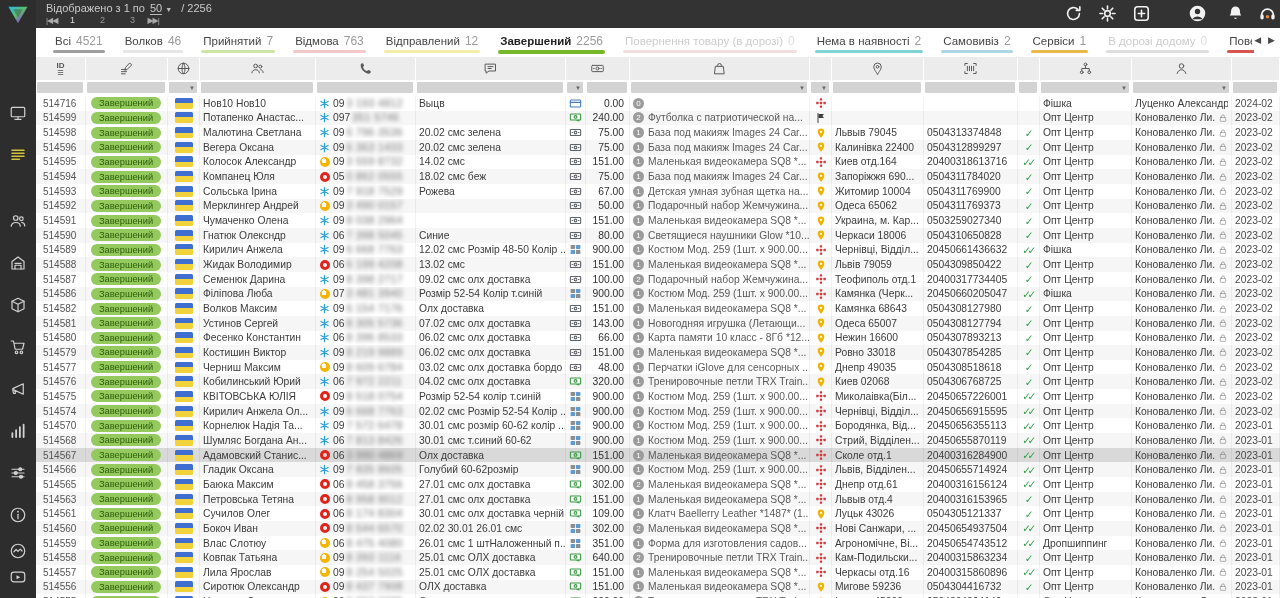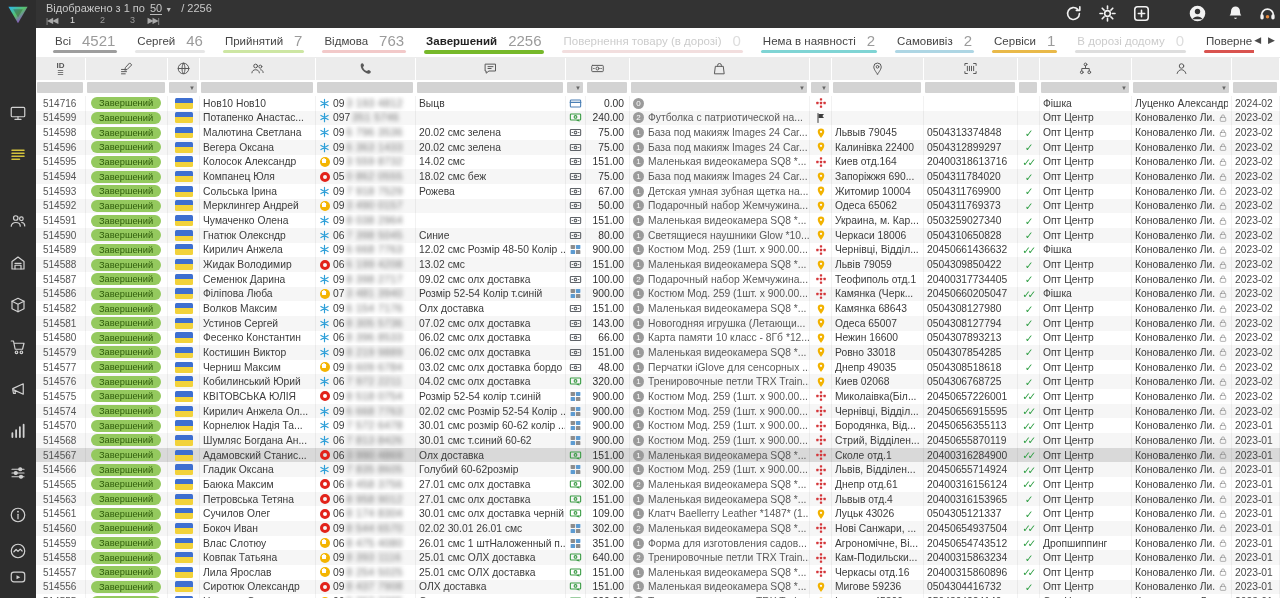--- a/index.html
+++ b/index.html
@@ -25,23 +25,23 @@
   .sidebar{position:absolute;left:0;top:0;width:36px;height:598px;background:#2d2d2d;z-index:4}
   .logo{position:absolute;left:5px;top:3px;width:26px;height:23px;cursor:pointer}
   .sico{position:absolute;left:9px;width:18px;height:18px;color:#d2d2d2;cursor:pointer}
   .sico svg{width:18px;height:18px}
   .sico.active{color:#d2c23c}
 
   
   .tabsbar{position:absolute;left:36px;top:28px;right:26px;height:29px;background:#fff;display:flex;
            align-items:stretch;padding-left:8px;overflow:hidden;border-bottom:1px solid #ececec;z-index:2}
   .tabsbg{position:absolute;left:0;top:28px;width:100%;height:29px;background:#fff;border-bottom:1px solid #ececec}
-  .tab{position:relative;display:flex;align-items:center;gap:11px;padding:0 11px 4px 11px;white-space:nowrap;cursor:pointer}
+  .tab{position:relative;display:flex;align-items:center;gap:5px;padding:0 11px 4px 11px;white-space:nowrap;cursor:pointer}
   .tab .lbl{font-size:11.5px;color:#454545}
-  .tab .cnt{font-size:15px;color:#9b9b9b}
+  .tab .cnt{font-size:12px;color:#9b9b9b}
   .tab .ul{position:absolute;left:9px;right:9px;bottom:4px;height:3px;border-radius:2px}
   .tab.active .lbl{font-weight:bold;color:#222}
   .tab.active .ul{height:4px;bottom:3px}
   .tab.muted .lbl{color:#ccc}.tab.muted .cnt{color:#ddd}
   .tabarrows{position:absolute;right:3px;top:33px;display:flex;gap:7px;color:#4a4a4a;font-size:9px;z-index:3;background:#fff;padding:2px}
   .tabarrows span{cursor:pointer}
 
   
   .grid{--cols:50px 82px 32px 116px 100px 150px 20px 44px 180px 22px 92px 94px 22px 92px 100px 48px;}
   .thead{position:absolute;left:36px;top:57px;width:1244px;z-index:1}
@@ -403,33 +403,38 @@
   </div>
 
   <div class="tabsbg"></div>
   <div class="tabsbar" id="tabbar">
       <div class="tab  ">
      <span class="lbl">Всі</span>
      <span class="cnt">4521</span>
      <span class="ul" style="background:#9e9e9e"></span>
    </div>
       <div class="tab  ">
-     <span class="lbl">Сергей</span>
+     <span class="lbl">Волков</span>
      <span class="cnt">46</span>
      <span class="ul" style="background:#e6e6e6"></span>
    </div>
       <div class="tab  ">
      <span class="lbl">Прийнятий</span>
      <span class="cnt">7</span>
      <span class="ul" style="background:#cde6a3"></span>
    </div>
       <div class="tab  ">
      <span class="lbl">Відмова</span>
      <span class="cnt">763</span>
      <span class="ul" style="background:#f2c9c9"></span>
+   </div>
+      <div class="tab  ">
+     <span class="lbl">Відправлений</span>
+     <span class="cnt">12</span>
+     <span class="ul" style="background:#f5eda6"></span>
    </div>
       <div class="tab active ">
      <span class="lbl">Завершений</span>
      <span class="cnt">2256</span>
      <span class="ul" style="background:#76b82a"></span>
    </div>
       <div class="tab  muted">
      <span class="lbl">Повернення товару (в дорозі)</span>
      <span class="cnt">0</span>
      <span class="ul" style="background:#f2dede"></span>

